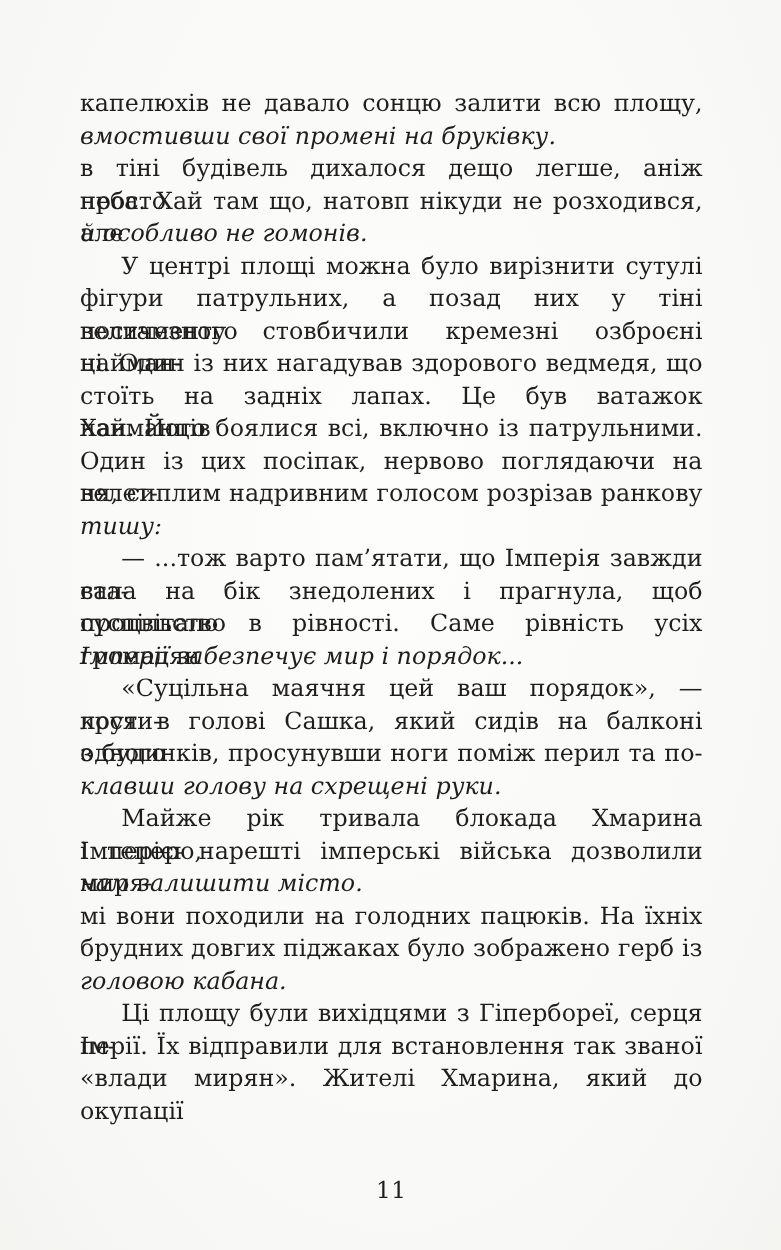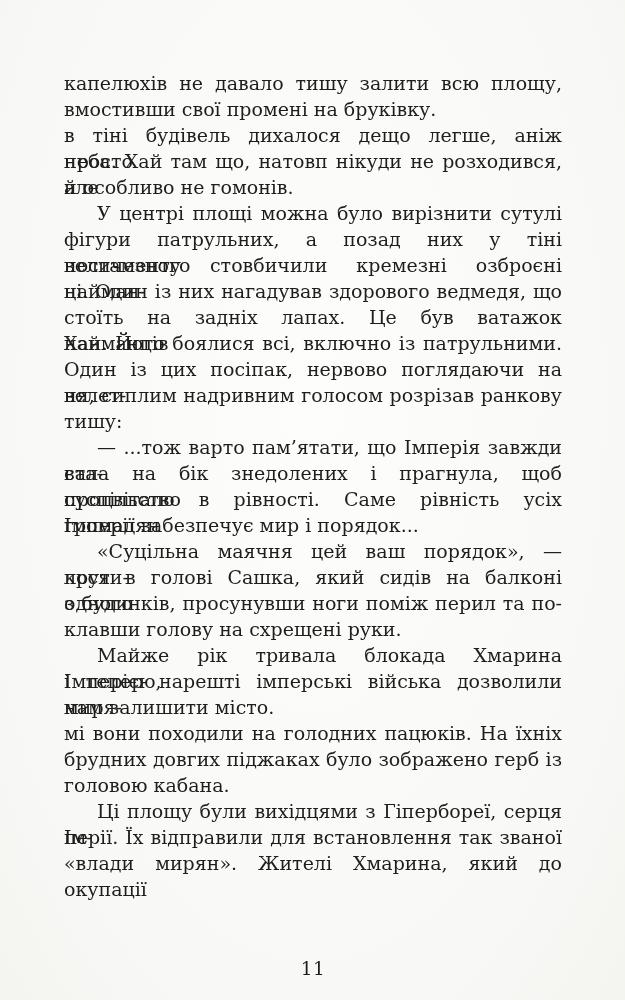--- a/index.html
+++ b/index.html
@@ -35,39 +35,39 @@
     text-align: justify;
     text-align-last: justify;
     white-space: normal;
     height: 26px;
   }
   .text-line.indent {
     text-indent: 33px;
   }
   .text-line.para-end {
     text-align-last: left;
+    font-style: italic;
   }
   .page-number {
     position: absolute;
     left: 64px;
     width: 498px;
     top: 942px;
     text-align: center;
     font-size: 18.5px;
     letter-spacing: 0.5px;
     color: #1f1e1c;
-    margin-top: 16px;
   }
 </style>
 </head>
 <body>
 
 <div class="book-page">
   <div class="text-block" style="color: rgb(31, 30, 28);">
-      <div class="text-line">капелюхів не давало тишу залити всю площу,</div>
+      <div class="text-line">капелюхів не давало сонцю залити всю площу,</div>
       <div class="text-line para-end">вмостивши свої промені на бруківку.</div>
       <div class="text-line">в тіні будівель дихалося дещо легше, аніж просто</div>
       <div class="text-line">неба. Хай там що, натовп нікуди не розходився, але</div>
       <div class="text-line para-end">й особливо не гомонів.</div>
       <div class="text-line indent">У центрі площі можна було вирізнити сутулі</div>
       <div class="text-line">фігури патрульних, а позад них у тіні величезного</div>
       <div class="text-line">постаменту стовбичили кремезні озброєні найман-</div>
       <div class="text-line">ці. Один із них нагадував здорового ведмедя, що</div>
       <div class="text-line">стоїть на задніх лапах. Це був ватажок найманців</div>
       <div class="text-line">Хан. Його боялися всі, включно із патрульними.</div>

